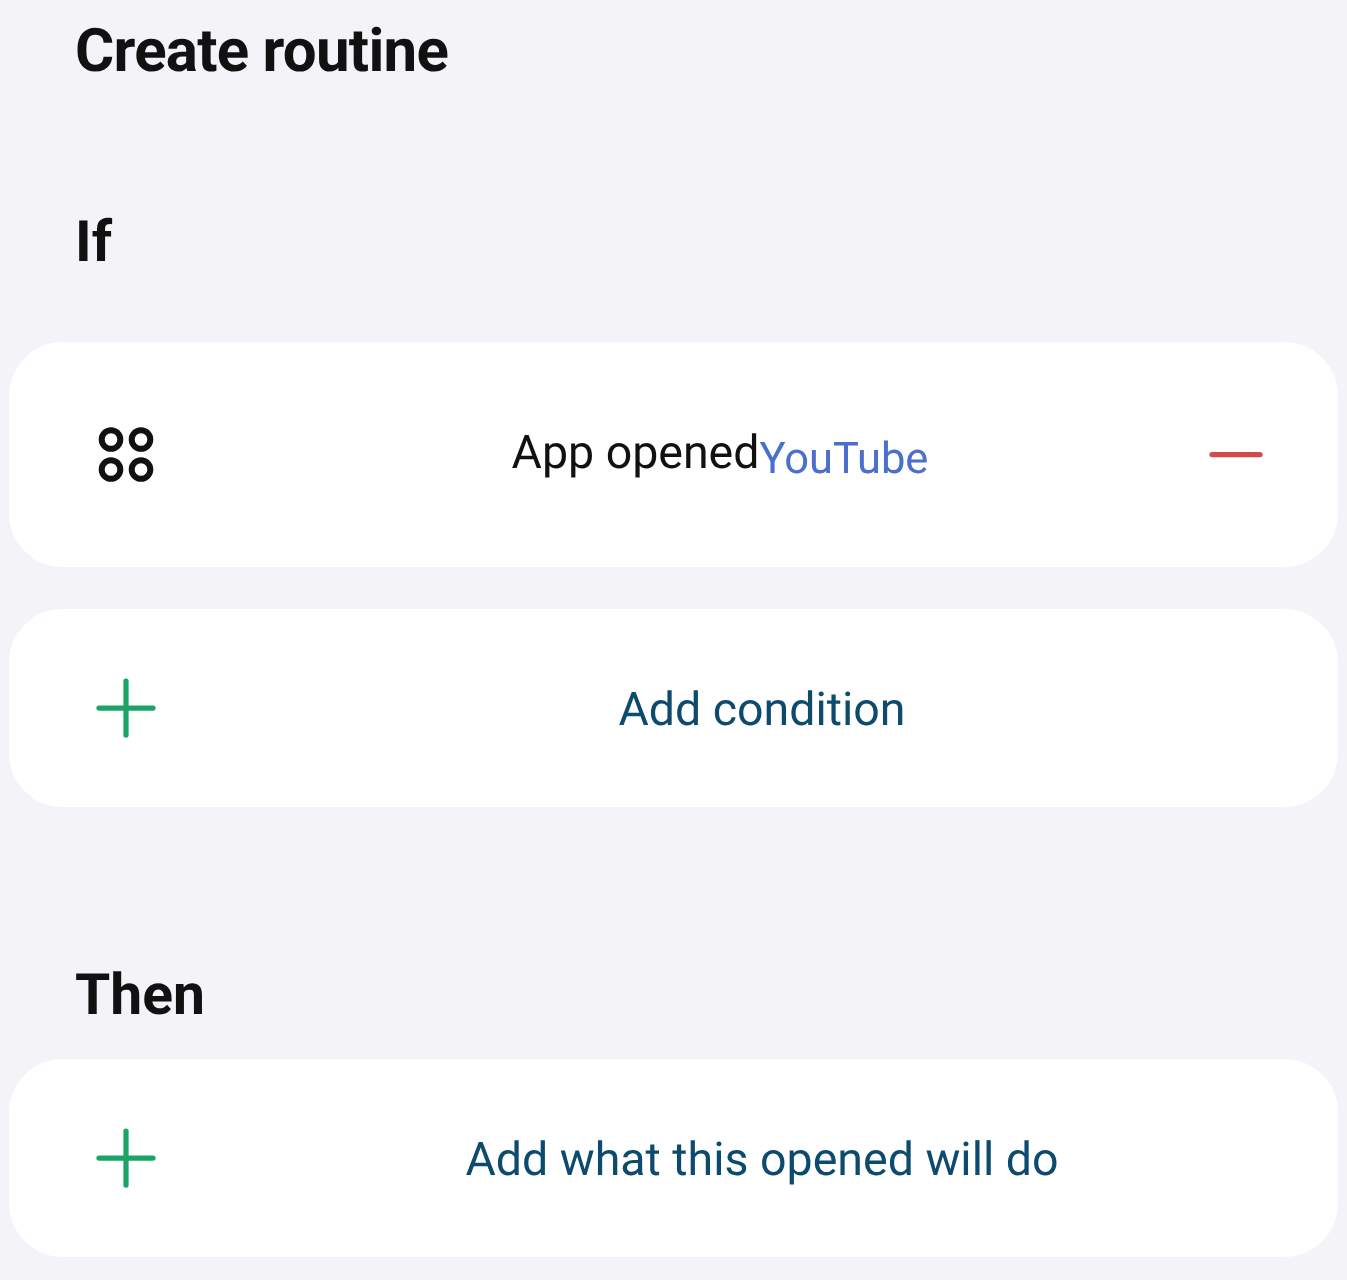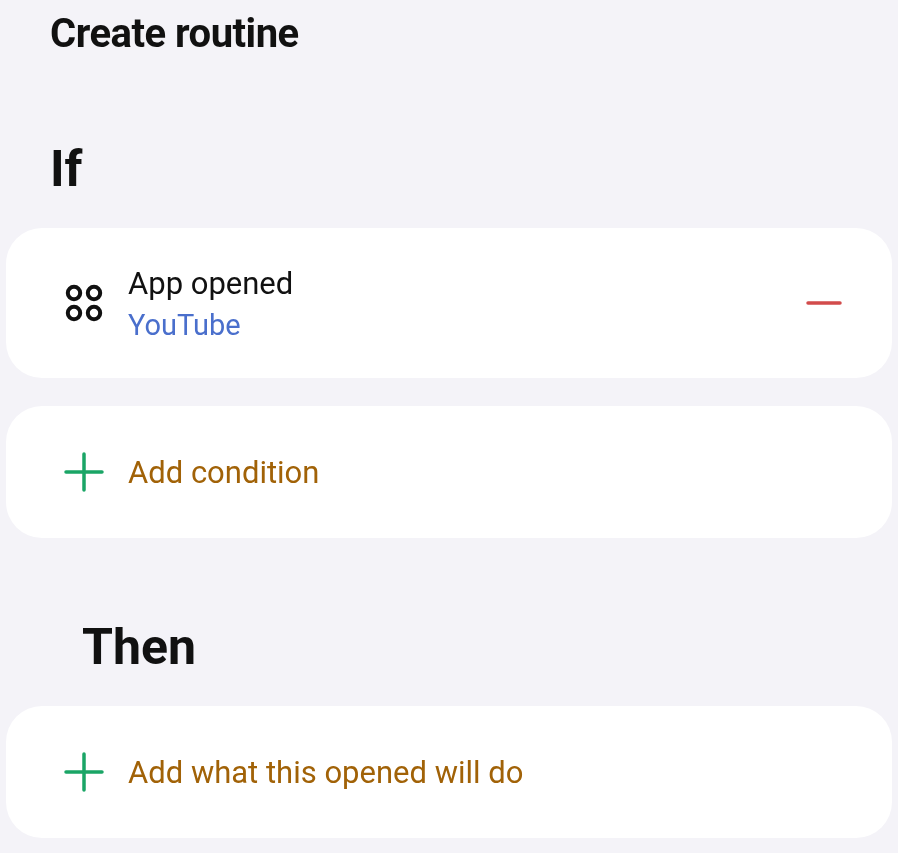--- a/index.html
+++ b/index.html
@@ -19,25 +19,25 @@
     position: absolute;
     left: 50px;
     top: 10px;
     font-size: 40px;
     font-weight: 700;
     letter-spacing: -0.5px;
   }
   .section-label {
     position: absolute;
     left: 50px;
-    font-size: 50px;
+    font-size: 38px;
     font-weight: 700;
   }
   .if-label { top: 140px; }
-  .then-label { top: 618px; margin-left: 32px; }
+  .then-label { top: 642px; }
 
   .card {
     position: absolute;
     left: 6px;
     right: 6px;
     background: #ffffff;
     border-radius: 36px;
     display: flex;
     align-items: center;
     padding: 0 40px 0 50px;
@@ -50,38 +50,37 @@
   .icon-slot {
     width: 56px;
     height: 56px;
     display: flex;
     align-items: center;
     justify-content: center;
     flex: 0 0 auto;
   }
   .text-slot {
     flex: 1 1 auto;
-    margin-left: 16px;
+    margin-left: 52px;
     display: flex;
-    flex-direction: column;
     justify-content: center;
   }
   .row-title {
     font-size: 31px;
     font-weight: 400;
     color: #111;
   }
   .row-sub {
     font-size: 29px;
     color: #4a6fcc;
     margin-top: 6px;
   }
   .row-label {
     font-size: 31px;
-    color: #a16207;
+    color: #0c4a6e;
   }
   .trailing {
     flex: 0 0 auto;
     width: 56px;
     height: 56px;
     display: flex;
     align-items: center;
     justify-content: center;
   }
   svg { display: block; }

